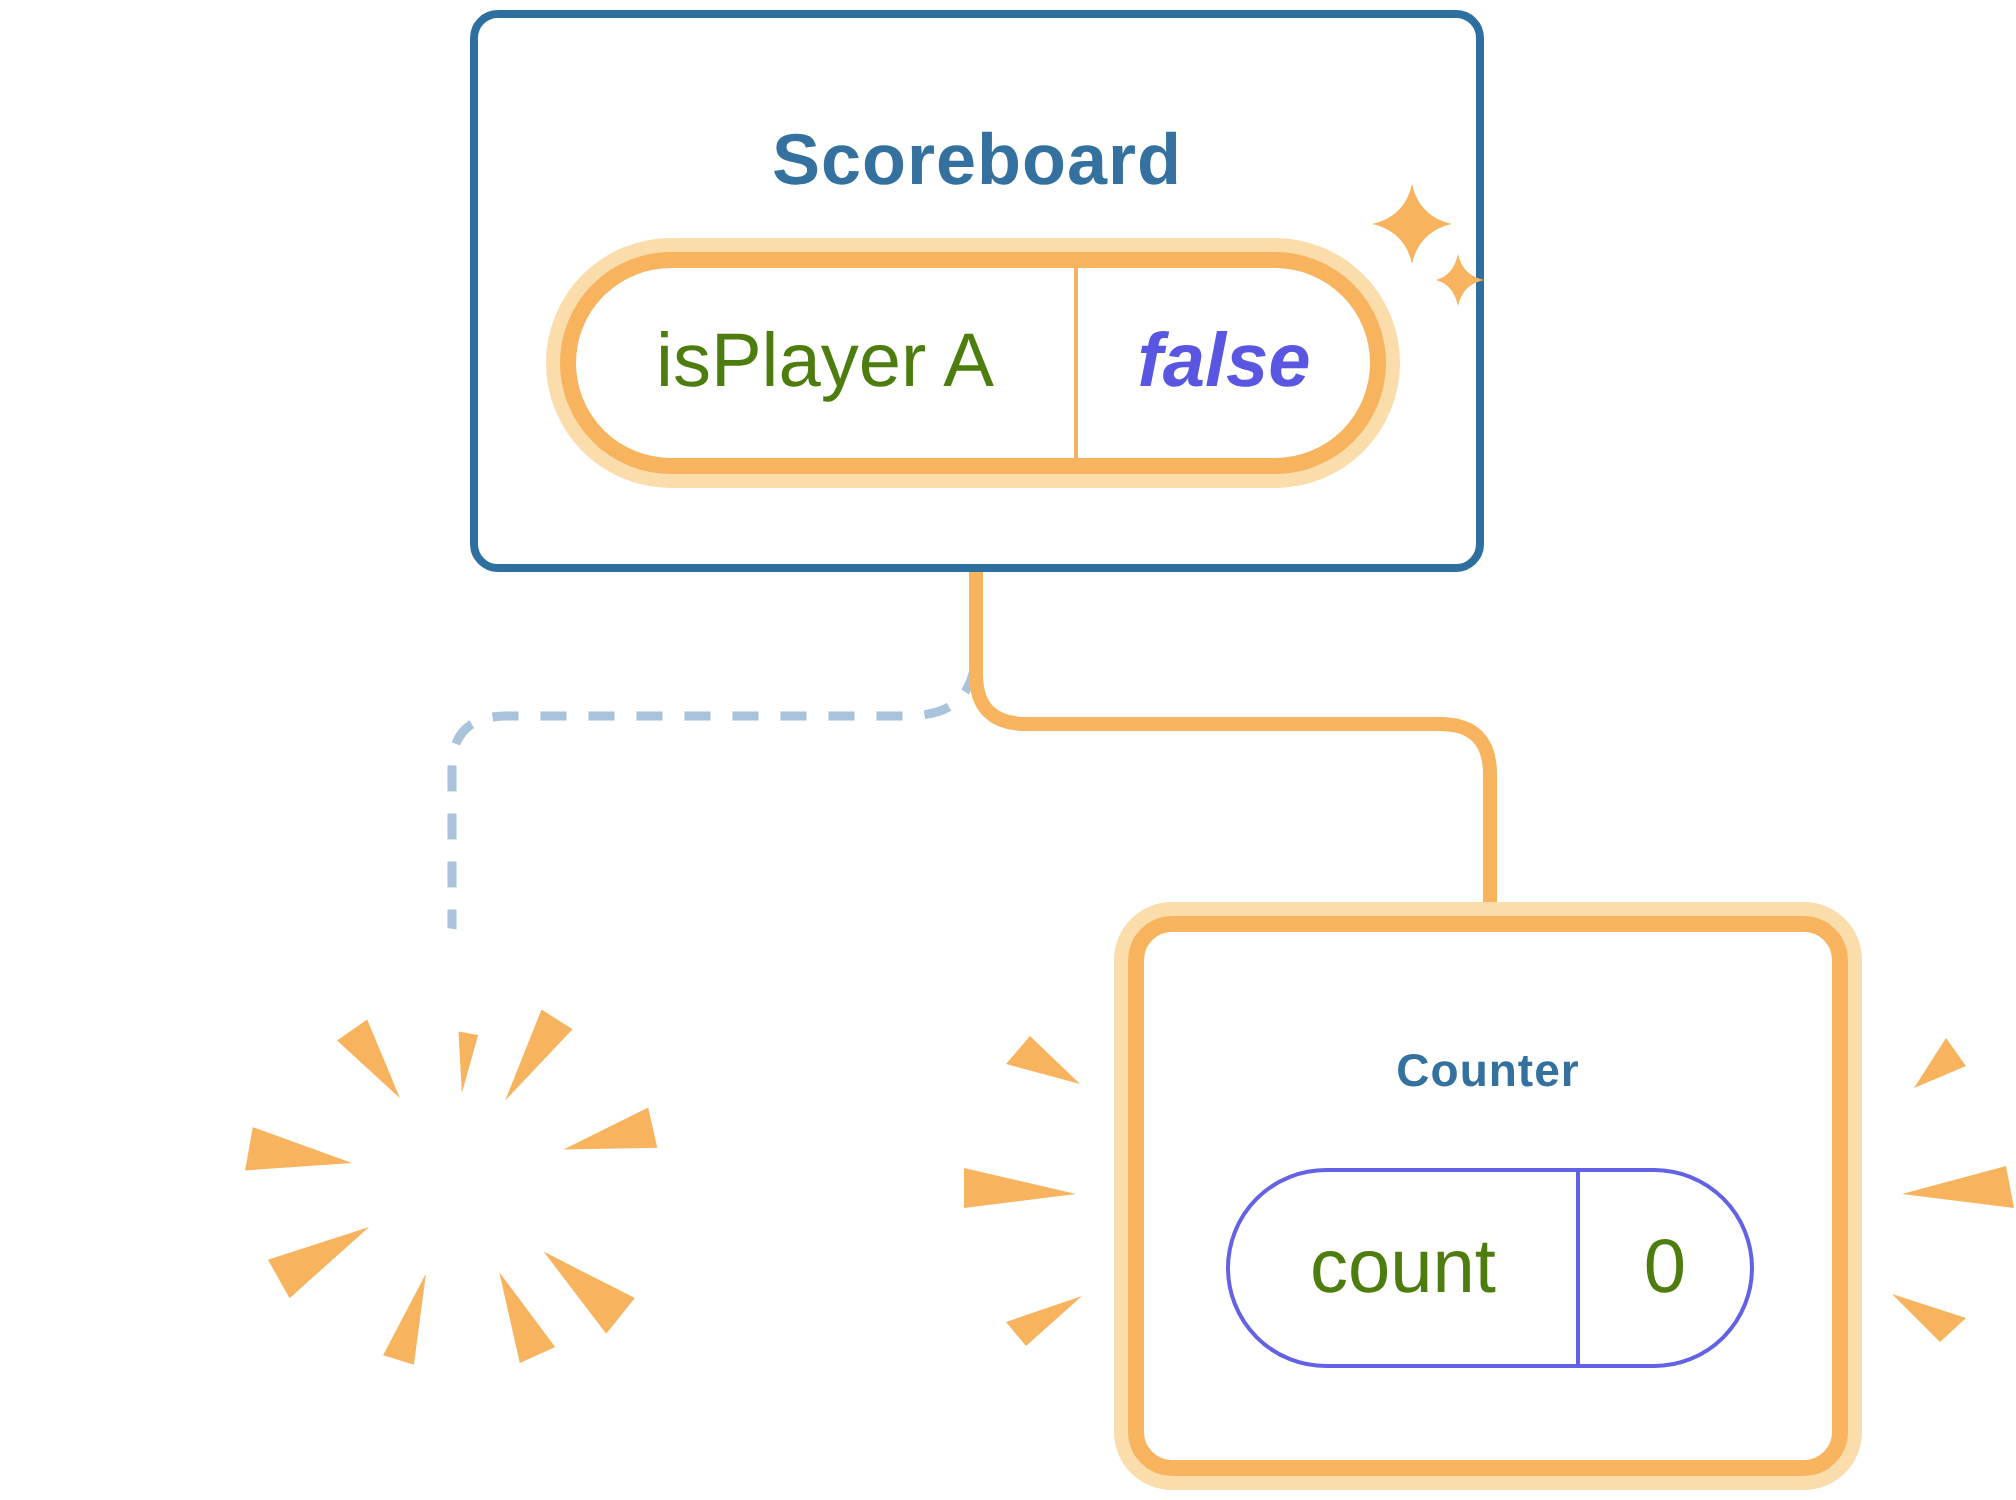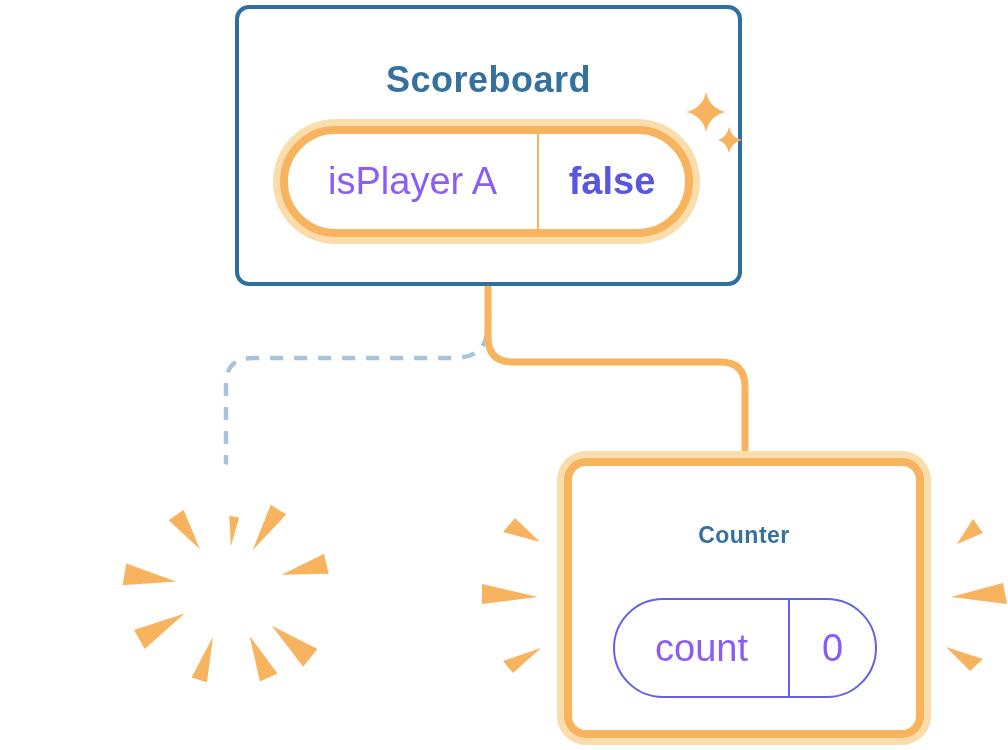--- a/index.html
+++ b/index.html
@@ -46,43 +46,43 @@
     display:flex;align-items:stretch;
   }
   .pill-highlight{
     left:41px;top:117px;width:413px;height:111px;
     border:8px solid #F8B35F;
     border-radius:60px;
     box-shadow:0 0 0 7px #FBDCAB;
   }
   .pill-cell{
     display:flex;align-items:center;justify-content:center;
-    color:#8b5cf6;
+    color:#4d7c0f;
     font-size:38px;
   }
   .pill-highlight .cell-key{width:249px;}
-  .pill-highlight .cell-value{flex:1;font-weight:700;color:#5956E2;}
+  .pill-highlight .cell-value{flex:1;font-weight:700;color:#5956E2;font-style:italic;}
   .pill-divider-orange{width:2px;background:#F5B266;}
   .pill-divider-purple{width:2px;background:#6462E4;}
 
   .sparkles{position:absolute;left:680px;top:86px;z-index:3;}
 
   
   .counter-card{
     position:absolute;left:564px;top:458px;width:360px;height:280px;
     box-sizing:border-box;
     background:#ffffff;
     border:8px solid #F8B35F;
     border-radius:22px;
     box-shadow:0 0 0 7px #FBDCAB;
     z-index:2;
   }
   .counter-card .card-title{top:56px;font-size:23px;}
   .pill-plain{
-    left:41px;top:132px;width:264px;height:100px;
+    left:41px;top:118px;width:264px;height:100px;
     border:2px solid #6462E4;
     border-radius:50px;
     text-align:right;
   }
   .pill-plain .pill-cell{font-size:38px;}
   .pill-plain .cell-key{width:173px;}
   .pill-plain .cell-value{flex:1;}
 </style>
 </head>
 <body>

